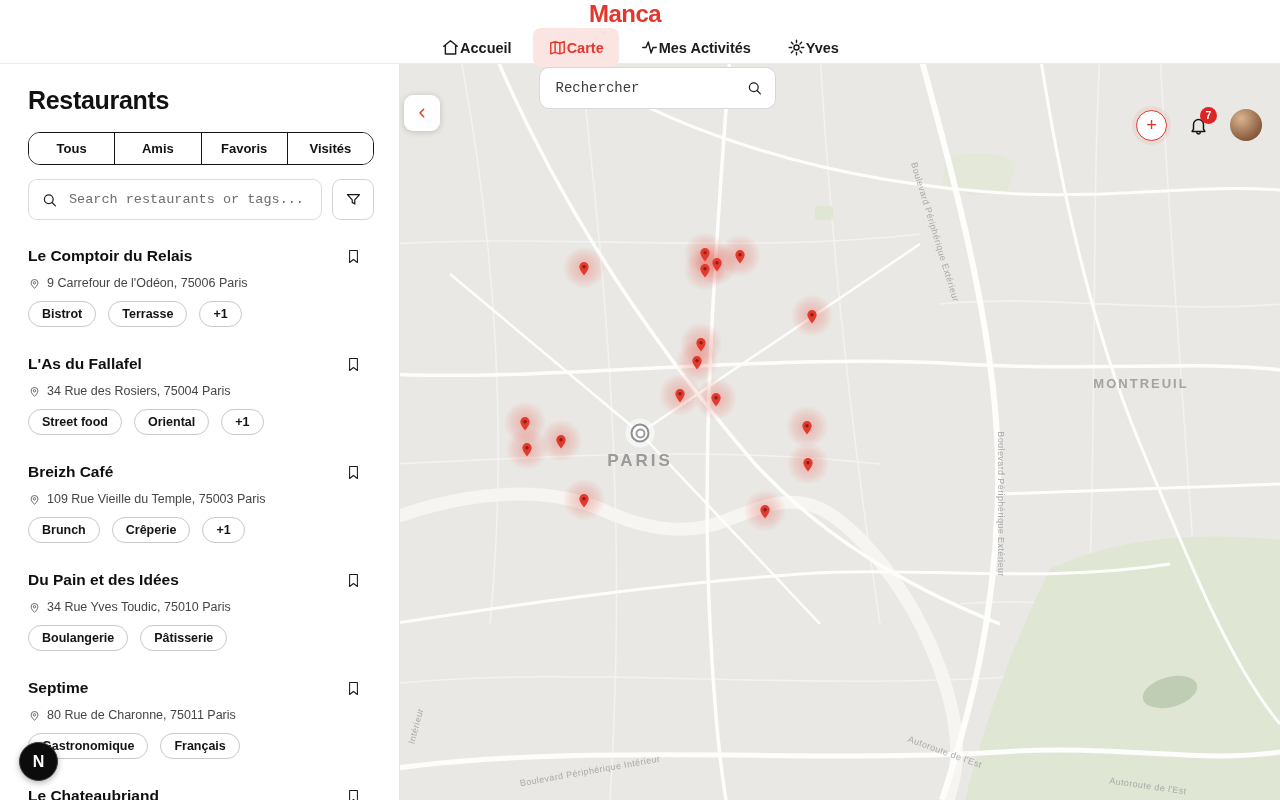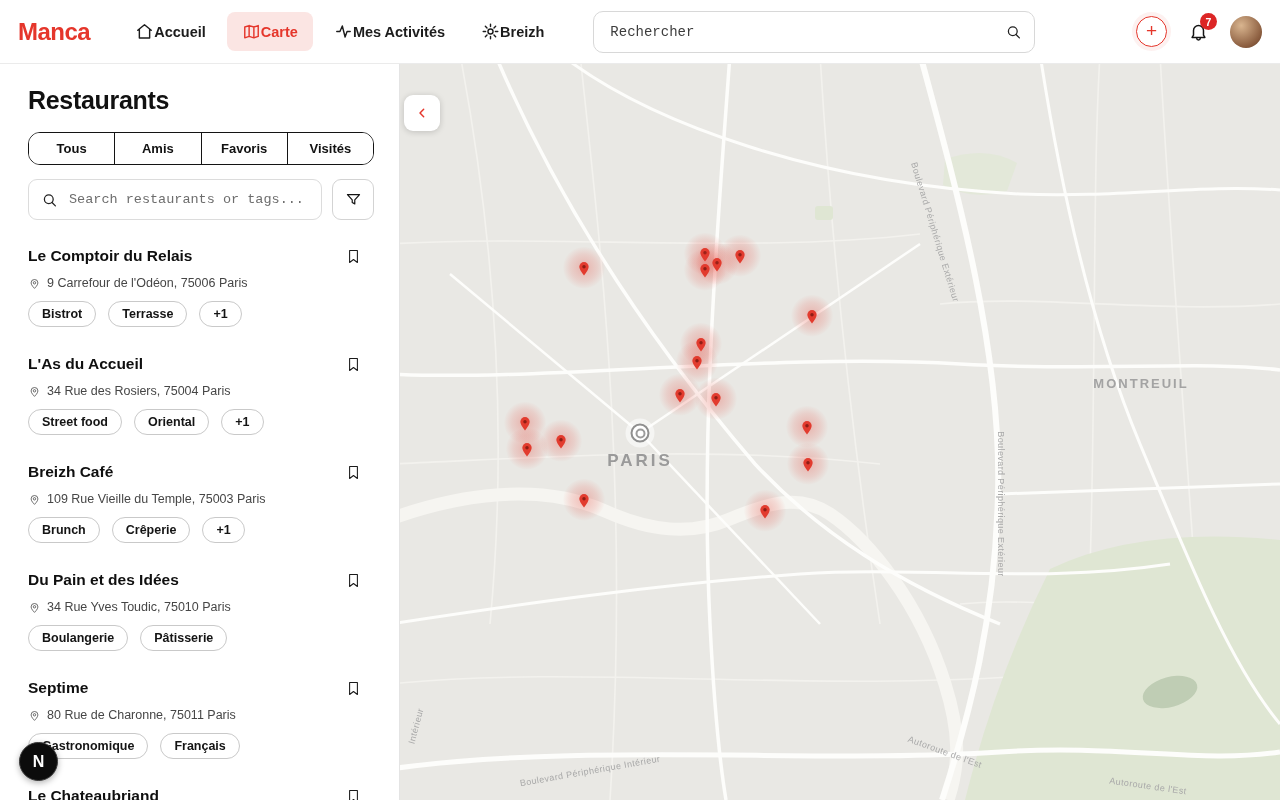--- a/index.html
+++ b/index.html
@@ -3,21 +3,21 @@
 <meta charset="utf-8">
 <style>
   * { margin:0; padding:0; box-sizing:border-box; }
   html,body { width:1280px; height:800px; overflow:hidden; }
   body { font-family:"Liberation Sans", sans-serif; background:#fff; color:#111; }
   button { font-family:inherit; cursor:pointer; }
   input { font-family:Liberation Mono, monospace; outline:none; }
 
   
   .navbar { position:absolute; top:0; left:0; width:1280px; height:64px; background:#fff;
-            border-bottom:1px solid #ebebeb; display:flex; align-items:center; padding:0 18px; z-index:30; }
+            border-bottom:1px solid #ebebeb; display:flex; align-items:center; padding:0 18px; z-index:30;flex-direction:column; }
   .logo { color:#e5362b; font-size:24px; font-weight:800; letter-spacing:-0.5px; margin-right:30px; }
   .nav-items { display:flex; align-items:center; gap:6px; }
   .nav-item { display:flex; align-items:center; padding:10px 15px; border-radius:8px;
               background:none; border:none; font-size:14.5px; font-weight:600; color:#1c1c1c; }
   .nav-item svg { width:19px; height:19px; stroke:currentColor; fill:none; stroke-width:1.8;
                   stroke-linecap:round; stroke-linejoin:round; }
   .nav-item.active { background:#fbe5e3; color:#e5362b; }
   .nav-search { flex:1; max-width:442px; margin-left:34px; position:relative; }
   .nav-search input { width:100%; height:42px; border:1px solid #d8d8d8; border-radius:10px;
                       padding:0 42px 0 16px; font-size:14px; color:#222; background:#fff; }
@@ -120,21 +120,21 @@
       </span>
       <span>Mes Activités</span>
     </button>
     <button class="nav-item">
       <span style="display:flex">
         <svg viewBox="0 0 24 24">
             <circle cx="12" cy="12" r="3.2"></circle>
             <path d="M12 2.8v3 M12 18.2v3 M2.8 12h3 M18.2 12h3 M5.5 5.5l2.1 2.1 M16.4 16.4l2.1 2.1 M18.5 5.5l-2.1 2.1 M7.6 16.4l-2.1 2.1"></path>
           </svg>
       </span>
-      <span>Breizh</span>
+      <span>Yves</span>
     </button>
   </nav>
   <div class="nav-search">
     <input type="text" placeholder="Rechercher" style="">
     <span class="icon-mag">
       <svg viewBox="0 0 24 24">
           <circle cx="11" cy="11" r="6.2"></circle>
           <path d="M15.6 15.6 L20.3 20.3"></path>
         </svg>
     </span>
@@ -203,21 +203,21 @@
     </div>
     <div class="r-tags">
           <span class="tag">Bistrot</span>
           <span class="tag">Terrasse</span>
           <span class="tag">+1</span>
         </div>
   </div>
 
   <div class="restaurant">
     <div class="r-head">
-      <h3 class="r-name">L'As du Accueil</h3>
+      <h3 class="r-name">L'As du Fallafel</h3>
       <button class="bookmark">
         <span style="display:flex">
           <svg viewBox="0 0 24 24">
                 <path d="M6.5 3.5h11v17l-5.5-4.2-5.5 4.2z"></path>
               </svg>
         </span>
       </button>
     </div>
     <div class="r-addr">
       <span style="display:flex">

